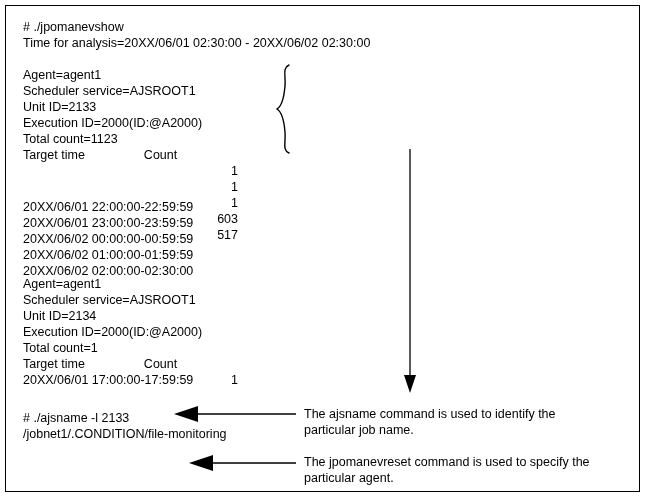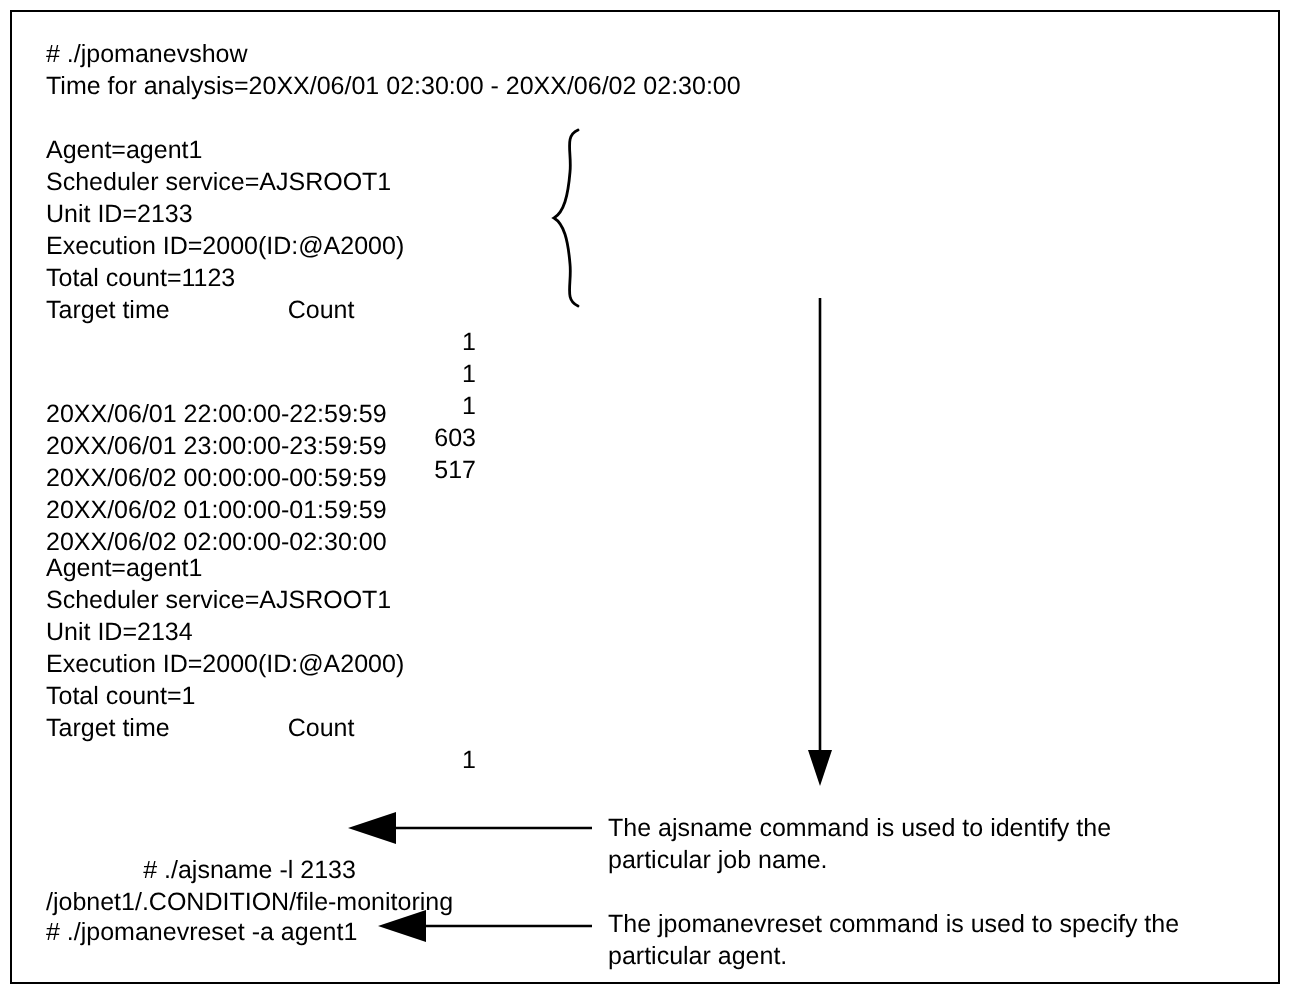--- a/index.html
+++ b/index.html
@@ -43,21 +43,21 @@
     width: 52px;
     text-align: right;
   }
   #block-two      { left: 17px; top: 270px; }
   #table-two-times{ left: 17px; top: 366px; }
   #table-two-counts {
     left: 180px; top: 366px;
     width: 52px;
     text-align: right;
   }
-  #cmd-ajsname    { left: 17px; top: 421px; text-align: center; }
+  #cmd-ajsname    { left: 17px; top: 404px; }
   #cmd-reset      { left: 17px; top: 452px; }
 
   
   #anno-events    { left: 298px; top: 67px; }
   #anno-ajsname   { left: 298px; top: 400px; }
   #anno-reset     { left: 298px; top: 448px; }
 
   
   #graphics {
     position: absolute;
@@ -112,27 +112,27 @@
 603
 517</div>
 
   <div class="txt" id="block-two">Agent=agent1
 Scheduler service=AJSROOT1
 Unit ID=2134
 Execution ID=2000(ID:@A2000)
 Total count=1
 Target time                 Count</div>
 
+  <div class="txt" id="table-two-times">20XX/06/01 17:00:00-17:59:59</div>
 
   <div class="txt" id="table-two-counts">1</div>
 
   <div class="txt" id="cmd-ajsname"># ./ajsname -l 2133
 /jobnet1/.CONDITION/file-monitoring</div>
 
-  <div class="txt" id="cmd-reset"># ./jpomanevreset -a agent1</div>
 
 
   <div class="txt" id="anno-reset">The jpomanevreset command is used to specify the
 particular agent.</div>
 
   <div class="txt" id="anno-ajsname">The ajsname command is used to identify the
 particular job name.</div>
 
 </div>
 

